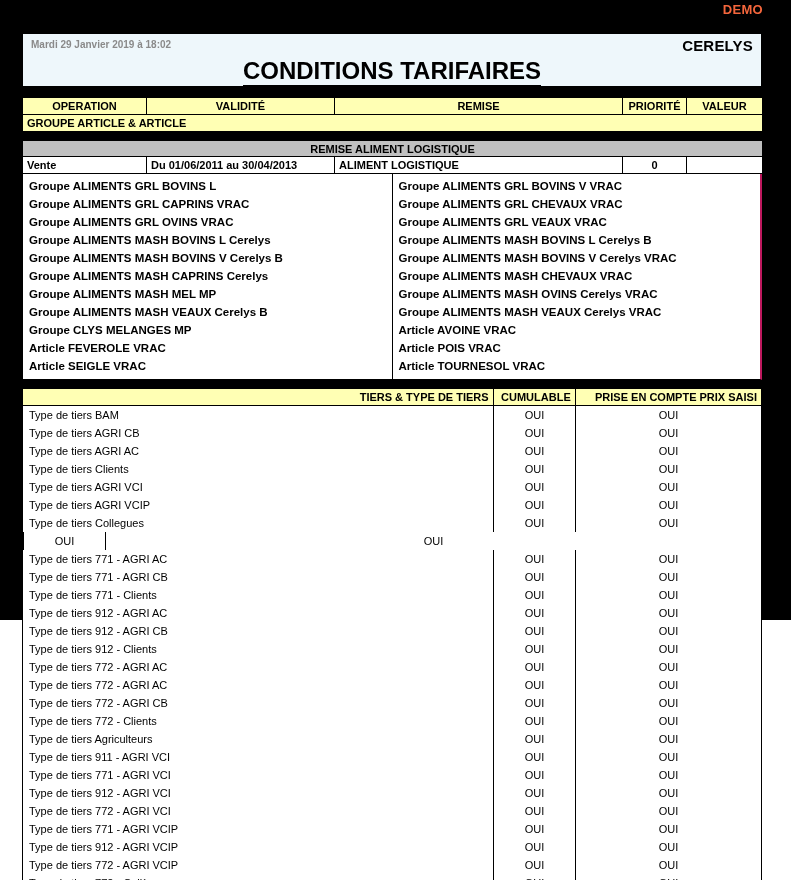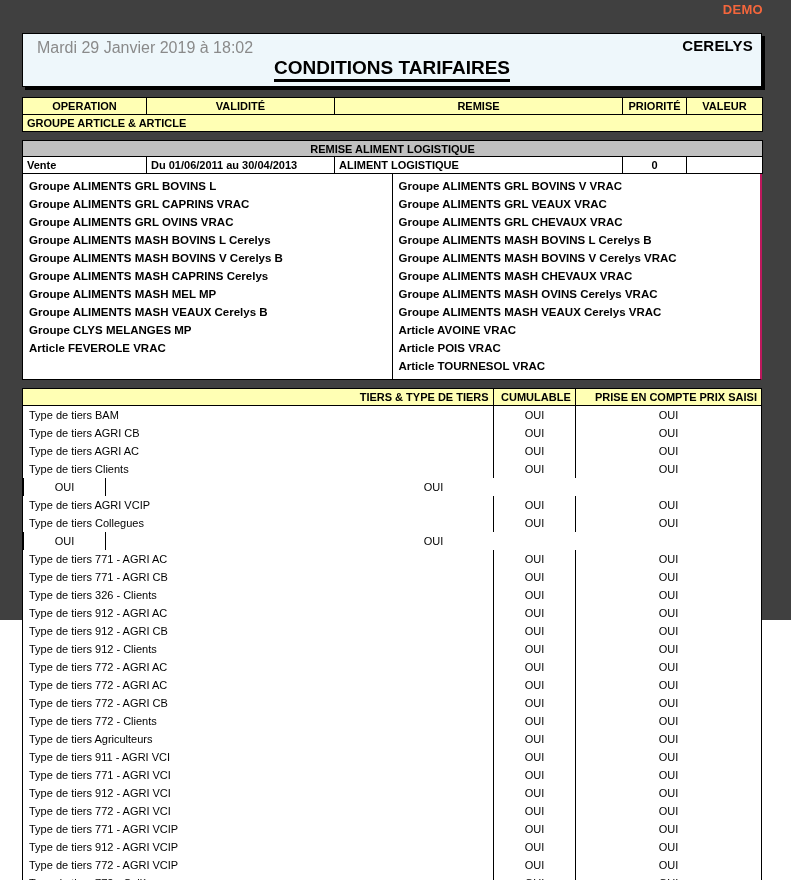--- a/index.html
+++ b/index.html
@@ -6,21 +6,21 @@
   html, body {
     margin: 0; padding: 0;
     width: 791px; height: 880px;
     background: #ffffff;
     font-family: "Liberation Sans", sans-serif;
     overflow: hidden;
   }
   .page {
     position: relative;
     width: 791px; height: 620px;
-    background: #404040;
+    background: #000000;
   }
 
   
   .demo-watermark {
     position: absolute;
     top: 2px; right: 28px;
     color: #f4663c;
     font-size: 13px;
     font-weight: bold;
     letter-spacing: .3px;
@@ -36,38 +36,38 @@
   
   .title-band {
     position: relative;
     border: 1px solid #000;
     background: #eef7fb;
     height: 54px;
     box-shadow: 3px 3px 0 #000;
   }
   .title-date {
     position: absolute;
-    left: 14px; top: 5px;
-    font-size: 16px;
-    font-weight: normal;
+    left: 8px; top: 5px;
+    font-size: 10px;
+    font-weight: bold;
     color: #8a8a8a;
   }
   .title-company {
     position: absolute;
     right: 8px; top: 3px;
     font-size: 15px;
     font-weight: bold;
     color: #000;
     letter-spacing: .2px;
   }
   .title-main {
     position: absolute;
     left: 0; right: 0; top: 23px;
     text-align: center;
-    font-size: 19px;
+    font-size: 24px;
     font-weight: bold;
     color: #000;
   }
   .title-main span {
     border-bottom: 3px solid #000;
     padding-bottom: 1px;
   }
 
   
   table.grid {
@@ -257,25 +257,26 @@
             <div class="art-item">Groupe ALIMENTS GRL BOVINS L</div>
             <div class="art-item">Groupe ALIMENTS GRL CAPRINS VRAC</div>
             <div class="art-item">Groupe ALIMENTS GRL OVINS VRAC</div>
             <div class="art-item">Groupe ALIMENTS MASH BOVINS L Cerelys</div>
             <div class="art-item">Groupe ALIMENTS MASH BOVINS V Cerelys B</div>
             <div class="art-item">Groupe ALIMENTS MASH CAPRINS Cerelys</div>
             <div class="art-item">Groupe ALIMENTS MASH MEL MP</div>
             <div class="art-item">Groupe ALIMENTS MASH VEAUX Cerelys B</div>
             <div class="art-item">Groupe CLYS MELANGES MP</div>
             <div class="art-item">Article FEVEROLE VRAC</div>
+            <div class="art-item">Article SEIGLE VRAC</div>
           </div>
         <div class="art-col right">
             <div class="art-item">Groupe ALIMENTS GRL BOVINS V VRAC</div>
+            <div class="art-item">Groupe ALIMENTS GRL CHEVAUX VRAC</div>
             <div class="art-item">Groupe ALIMENTS GRL VEAUX VRAC</div>
-            <div class="art-item">Groupe ALIMENTS GRL CHEVAUX VRAC</div>
             <div class="art-item">Groupe ALIMENTS MASH BOVINS L Cerelys B</div>
             <div class="art-item">Groupe ALIMENTS MASH BOVINS V Cerelys VRAC</div>
             <div class="art-item">Groupe ALIMENTS MASH CHEVAUX VRAC</div>
             <div class="art-item">Groupe ALIMENTS MASH OVINS Cerelys VRAC</div>
             <div class="art-item">Groupe ALIMENTS MASH VEAUX Cerelys VRAC</div>
             <div class="art-item">Article AVOINE VRAC</div>
             <div class="art-item">Article POIS VRAC</div>
             <div class="art-item">Article TOURNESOL VRAC</div>
           </div>
       </div>
@@ -311,20 +312,21 @@
             <div class="c-label">Type de tiers  AGRI AC</div>
             <div class="c-cumul">OUI</div>
             <div class="c-prise">OUI</div>
           </div>
           <div class="tiers-row">
             <div class="c-label">Type de tiers  Clients</div>
             <div class="c-cumul">OUI</div>
             <div class="c-prise">OUI</div>
           </div>
           <div class="tiers-row">
+            <div class="c-label">Type de tiers  AGRI VCI</div>
             <div class="c-cumul">OUI</div>
             <div class="c-prise">OUI</div>
           </div>
           <div class="tiers-row">
             <div class="c-label">Type de tiers  AGRI VCIP</div>
             <div class="c-cumul">OUI</div>
             <div class="c-prise">OUI</div>
           </div>
           <div class="tiers-row">
             <div class="c-label">Type de tiers  Collegues</div>
@@ -339,21 +341,21 @@
             <div class="c-label">Type de tiers 771 - AGRI AC</div>
             <div class="c-cumul">OUI</div>
             <div class="c-prise">OUI</div>
           </div>
           <div class="tiers-row">
             <div class="c-label">Type de tiers 771 - AGRI CB</div>
             <div class="c-cumul">OUI</div>
             <div class="c-prise">OUI</div>
           </div>
           <div class="tiers-row">
-            <div class="c-label">Type de tiers 326 - Clients</div>
+            <div class="c-label">Type de tiers 771 - Clients</div>
             <div class="c-cumul">OUI</div>
             <div class="c-prise">OUI</div>
           </div>
           <div class="tiers-row">
             <div class="c-label">Type de tiers 912 - AGRI AC</div>
             <div class="c-cumul">OUI</div>
             <div class="c-prise">OUI</div>
           </div>
           <div class="tiers-row">
             <div class="c-label">Type de tiers 912 - AGRI CB</div>

